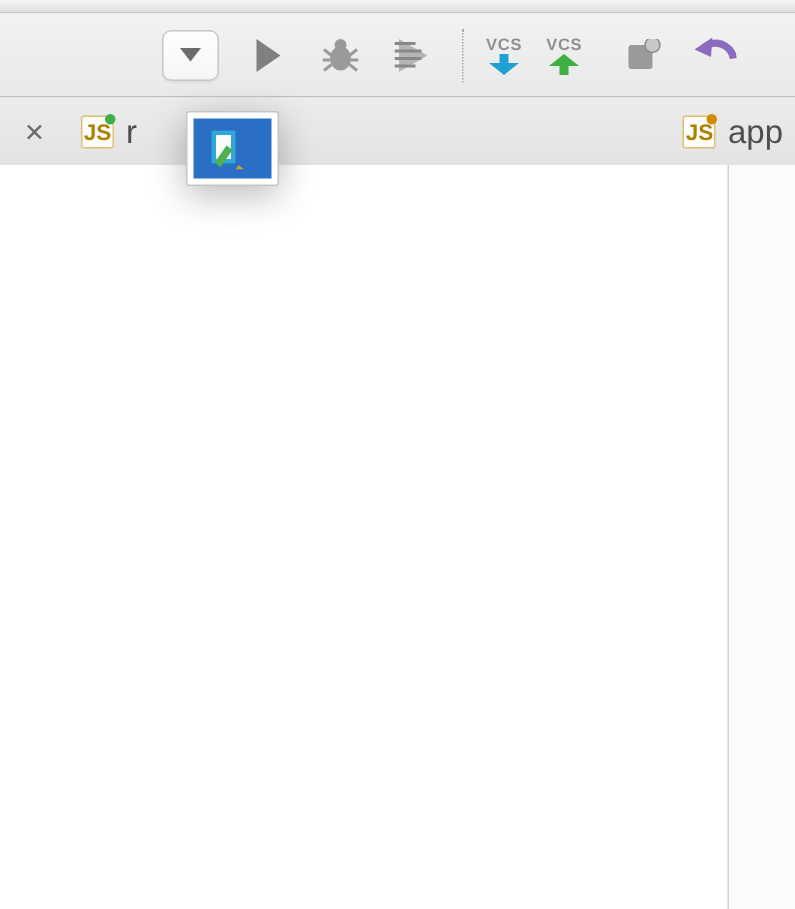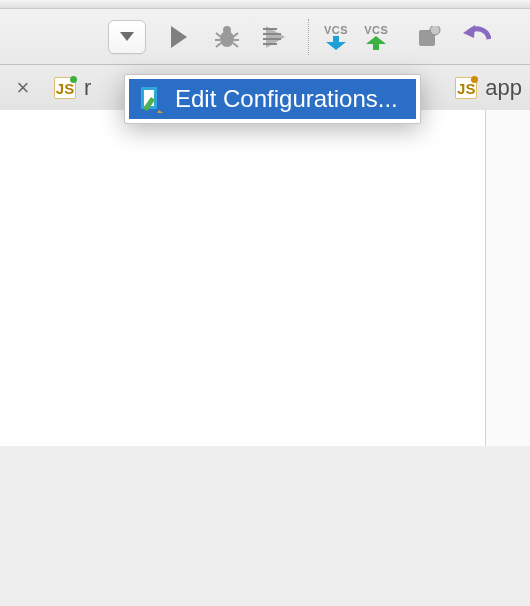--- a/index.html
+++ b/index.html
@@ -1,16 +1,16 @@
 <!DOCTYPE html>
 <html><head>
 <meta charset="utf-8">
 <style>
 html,body{margin:0;padding:0;font-family:"Helvetica Neue",Arial,sans-serif;background:#eeeeee;}
-.root{width:530px;height:446px;position:relative;overflow:hidden;background:#fff;}
+.root{width:530px;height:606px;position:relative;overflow:hidden;background:#fff;}
 
 
 .chrome-bar{height:8px;background:linear-gradient(#f5f5f5,#e0e0e0);border-bottom:1px solid #c9c9c9;}
 
 
 .toolbar{height:56px;background:linear-gradient(#f2f2f2,#e9e9e9);border-bottom:1px solid #bfbfbf;display:flex;align-items:center;padding-left:108px;box-sizing:border-box;position:relative;}
 .config-btn{width:36px;height:32px;border:1px solid #c7c7c7;border-radius:6px;background:linear-gradient(#ffffff,#f5f5f5);display:flex;align-items:center;justify-content:center;box-shadow:0 1px 1px rgba(0,0,0,.05);}
 .tb-icon{width:30px;display:flex;align-items:center;justify-content:center;margin-left:18px;}
 .tb-sep{width:1px;height:36px;border-left:1px dotted #a8a8a8;margin:0 14px 0 18px;}
 .vcs{display:flex;}
@@ -124,17 +124,16 @@
 </div>
 
 <div class="popup">
   <div class="popup-item">
     <svg width="24" height="28">
       <rect x="2" y="2" width="16" height="22" rx="1" fill="#2fa7d8"></rect>
       <rect x="5" y="5" width="10" height="16" fill="#ffffff"></rect>
       <rect x="12" y="12" width="5" height="14" transform="rotate(35 12 12)" fill="#4fb04f"></rect>
       <polygon points="20,25 24,28 18,28" fill="#d59a2f"></polygon>
     </svg>
-    <span class="lbl">Edit Configurations...</span>
   </div>
 </div>
 
 </div>
 
 </body></html>

